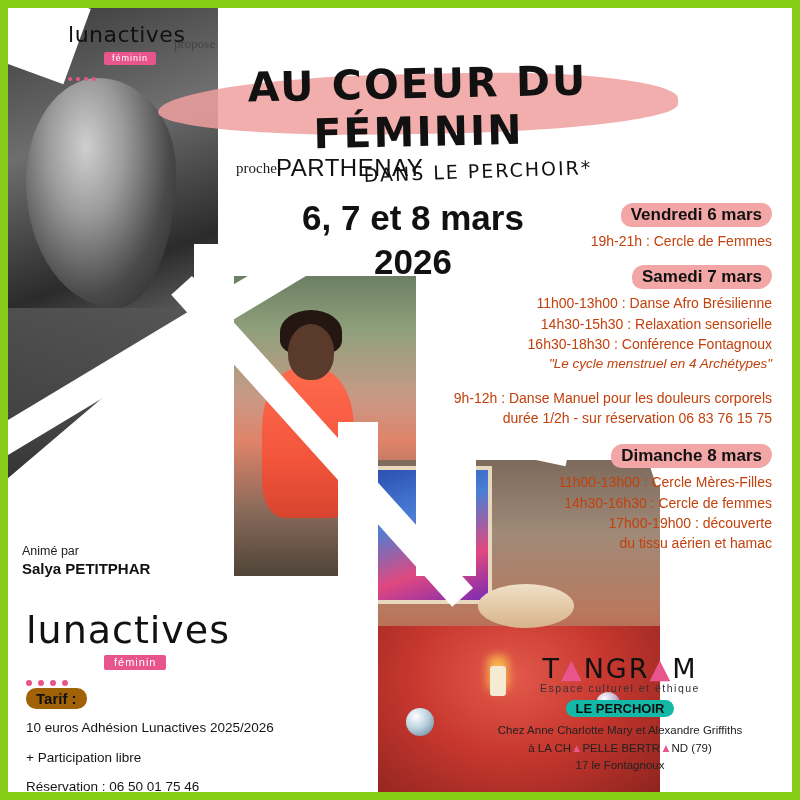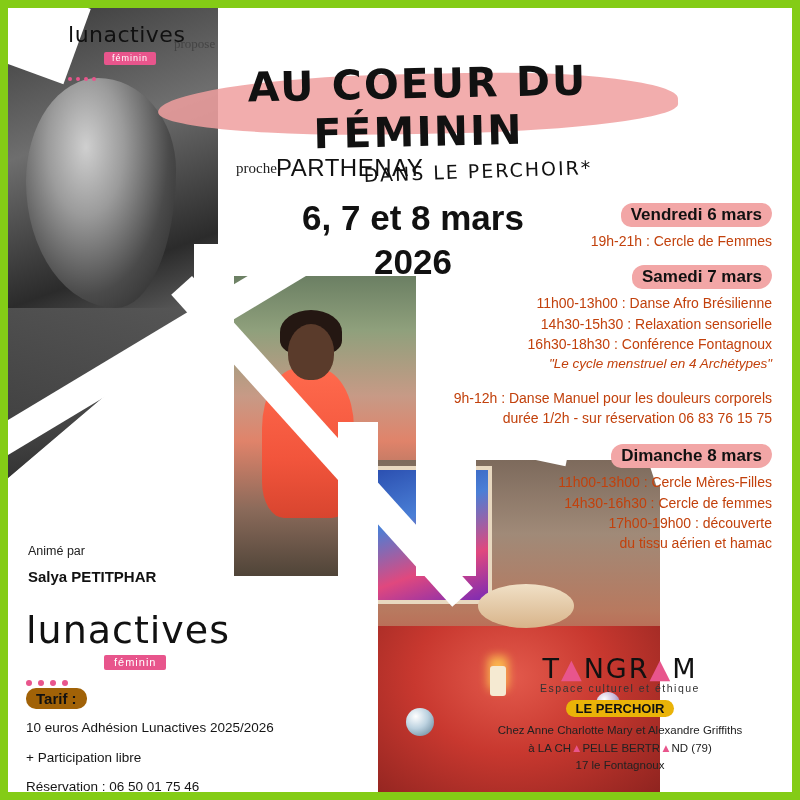--- a/index.html
+++ b/index.html
@@ -154,37 +154,37 @@
     background:#f2a6a6;
     font-size:17px;font-weight:bold;color:#111;
     padding:2px 10px;border-radius:12px 10px 14px 10px;
     margin-bottom:4px;
   }
   .line{font-size:14px;color:#c2410c;line-height:1.45;}
   .blk{margin-bottom:14px;}
   .quote{font-style:italic;font-size:13.5px;}
   .soin{margin:12px 0 16px 0;font-size:14px;line-height:1.45;}
 
-  .anime{position:absolute;left:20px;top:536px;font-size:12.5px;color:#222;}
-  .anime b{font-size:15px;font-weight:bold;display:block;margin-top:10px;color:#111;text-align:center;}
+  .anime{position:absolute;left:14px;top:536px;font-size:12.5px;color:#222;}
+  .anime b{font-size:15px;font-weight:bold;display:block;margin-top:2px;color:#111;text-align:center;}
 
   .logo-big{position:absolute;left:18px;top:600px;width:220px;}
   .logo-big .logo-word{font-size:38px;letter-spacing:1px;}
   .logo-big .logo-sub{font-size:11px;margin-left:78px;padding:1px 10px 2px 10px;}
   .logo-big .logo-dots i{width:6px;height:6px;margin-right:6px;}
 
   .tarif{position:absolute;left:18px;top:680px;width:300px;}
   .tarif-h{display:inline-block;background:#a16207;font-size:15px;font-weight:bold;padding:2px 10px;border-radius:10px;}
   .tarif p{margin:8px 0 0 0;font-size:13.5px;line-height:1.6;color:#161616;}
 
   .tangram{position:absolute;right:14px;bottom:10px;width:300px;text-align:center;}
   .tg-name{font-size:27px;letter-spacing:2px;color:#111;font-family:"DejaVu Sans",sans-serif;}
   .tg-name .tri{color:#e8558c;}
   .tg-sub{font-size:10.5px;letter-spacing:1.5px;color:#333;margin-top:-2px;}
-  .tg-perchoir{display:inline-block;background:#eab308;font-size:13px;font-weight:bold;padding:1px 10px;border-radius:10px;margin-top:6px;}
+  .tg-perchoir{display:inline-block;background:#14b8a6;font-size:13px;font-weight:bold;padding:1px 10px;border-radius:10px;margin-top:6px;}
   .tg-addr{font-size:11.5px;line-height:1.5;color:#222;margin-top:5px;}
   .tg-addr .pink{color:#e8558c;}
 </style>
 </head>
 <body>
 
 <div class="poster">
 
   <div class="photo ph-left"></div>
   <div class="photo ph-center">

